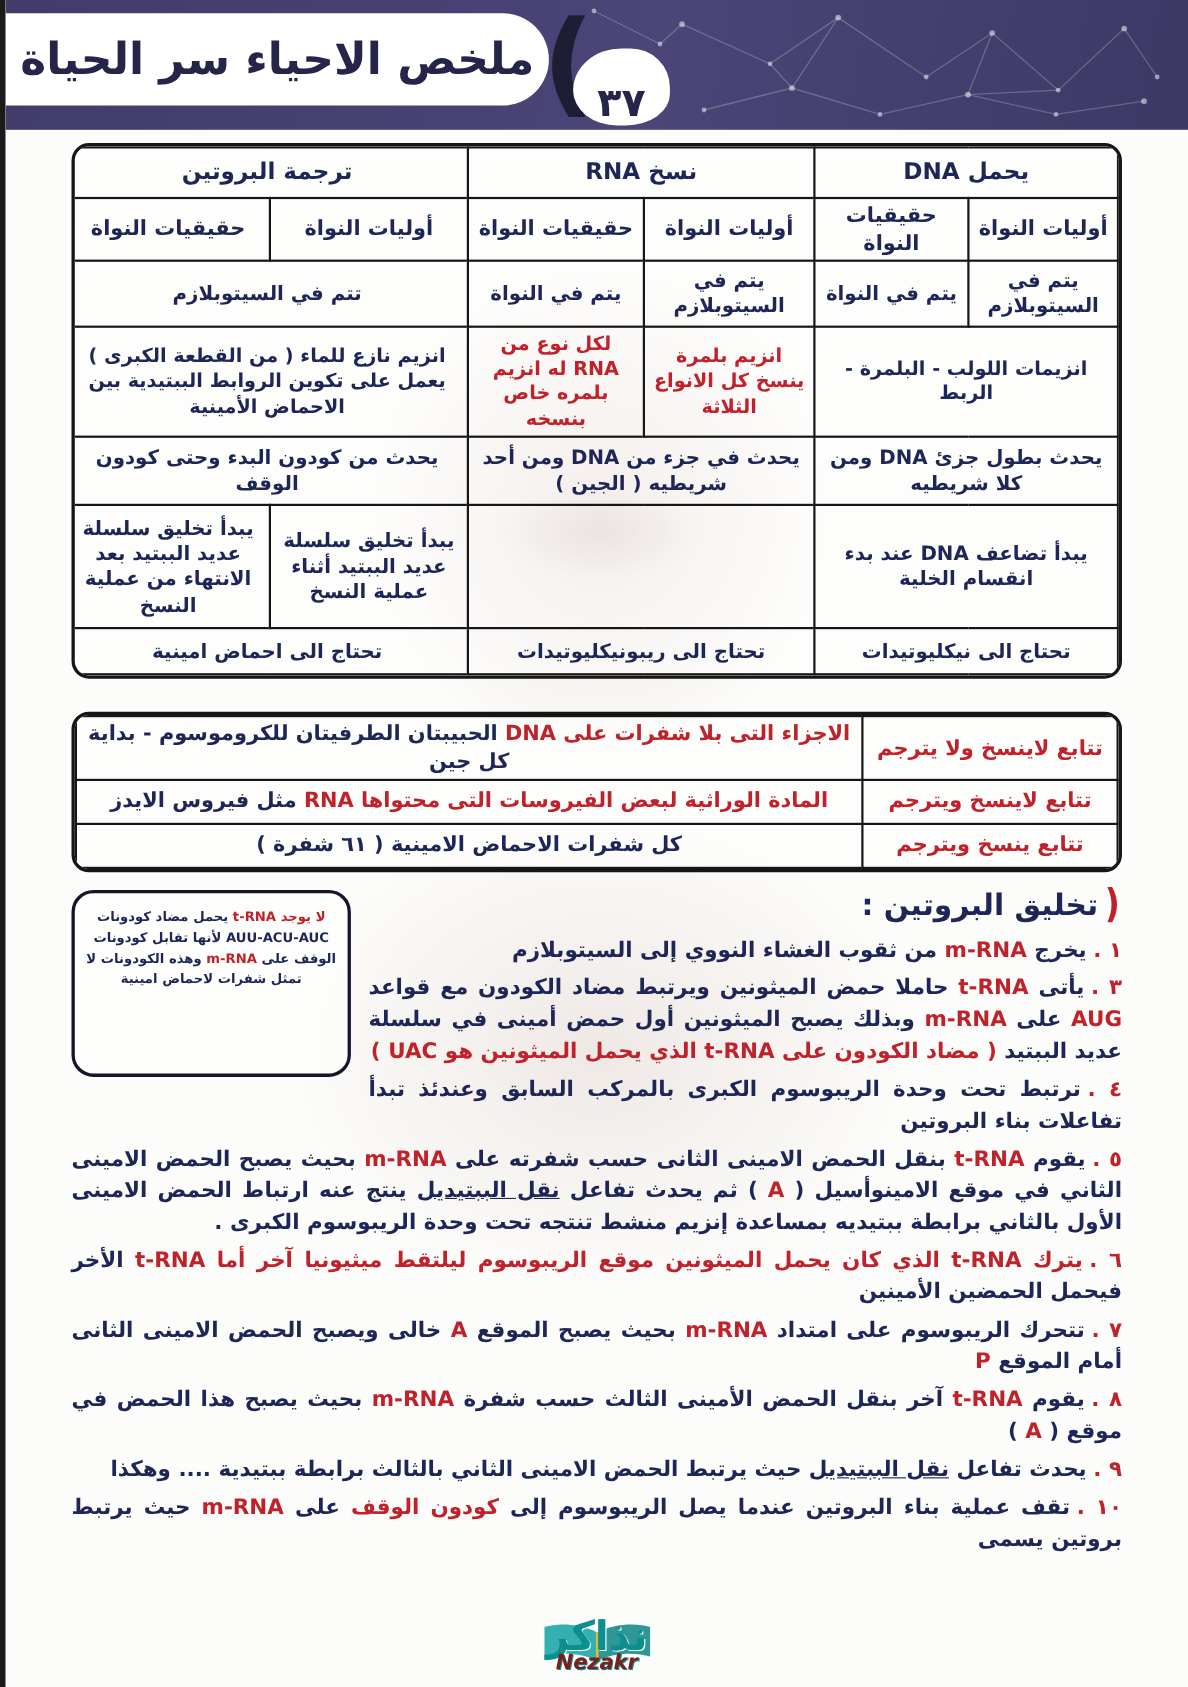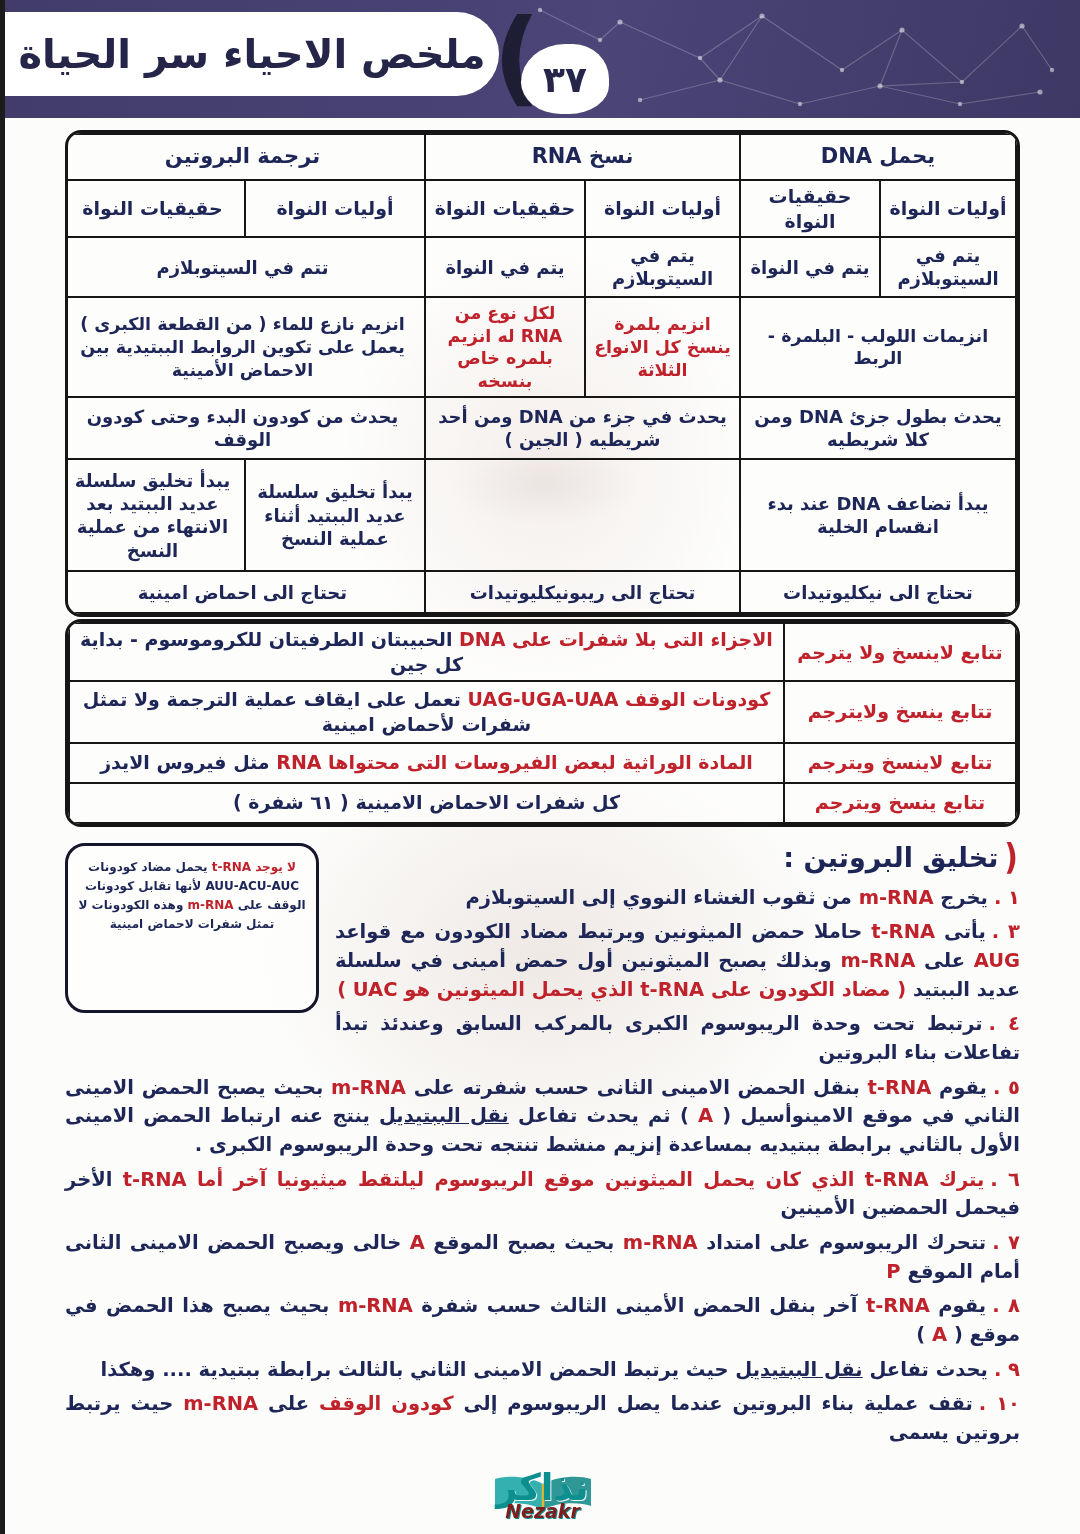--- a/index.html
+++ b/index.html
@@ -9,21 +9,21 @@
         border-left:5px solid #1b1b1b;direction:rtl}
   
   .banner{position:relative;height:118px;background:linear-gradient(100deg,#413c6a 0%,#4b4578 55%,#3d3864 100%);overflow:hidden}
   .banner svg{position:absolute;inset:0}
   .title-box{position:absolute;left:0;top:12px;width:494px;height:84px;background:#ffffff;
              border-radius:0 44px 44px 0;display:flex;align-items:center;justify-content:center;z-index:2}
   .title-box span{font-size:40px;font-weight:bold;color:#25254a;letter-spacing:-1px}
   .banner-paren{position:absolute;left:488px;top:-4px;z-index:1;font-size:104px;font-weight:bold;
                 color:#1d1d34;direction:ltr}
   .page-num{position:absolute;left:516px;top:44px;width:88px;height:70px;background:#ffffff;z-index:2;
-            border-radius:55% 45% 50% 50%/60% 55% 45% 50%;display:flex;align-items:center;justify-content:center;
+            border-radius:55% 45% 50% 50%/60% 55% 45% 50%;display:flex;align-items:flex-end;justify-content:center;
             font-size:36px;font-weight:bold;color:#25254a}
   
   .watermark{position:absolute;top:230px;left:170px;width:740px;height:980px;pointer-events:none;z-index:0;
     background:
       radial-gradient(ellipse 42% 34% at 50% 24%, rgba(198,164,150,.30), rgba(198,164,150,0) 68%),
       radial-gradient(ellipse 18% 6% at 50% 26%, rgba(120,110,110,.20), rgba(120,110,110,0) 70%),
       radial-gradient(ellipse 55% 32% at 50% 74%, rgba(185,155,145,.20), rgba(185,155,145,0) 70%)}
   
   .content{position:relative;z-index:1;padding:12px 60px 0}
   .tbl-wrap{border:3px solid #161616;border-radius:16px;overflow:hidden;background:rgba(255,255,255,.45)}
@@ -34,21 +34,21 @@
   tr.r-sub th{height:44px;font-size:19px}
   td{font-size:18px}
   tr.r-loc td{height:60px}
   tr.r-enz td{height:100px;font-size:17.5px}
   tr.r-prod td{height:60px}
   tr.r-ext td{height:62px}
   tr.r-time td{height:112px}
   tr.r-need td{height:42px}
   .red{color:var(--red)}
   
-  .seq{margin-top:2px}
+  .seq{margin-top:30px}
   .seq td{height:40px;font-size:19px}
   .seq tr.tall td{height:62px}
   .seq td.lbl{color:var(--red);font-size:19px}
   
   .protein{margin-top:12px;position:relative}
   .note-box{float:left;width:254px;min-height:170px;border:3px solid #15152c;border-radius:20px;
             background:rgba(255,255,255,.55);padding:12px 10px;text-align:center;font-weight:bold;
             font-size:12px;line-height:1.6;margin:4px 16px 10px 0}
   .section-title{font-size:27px;font-weight:bold;color:var(--navy);margin:2px 2px 10px 0}
   .title-mark{color:var(--red);font-size:30px;font-weight:bold;display:inline-block;transform:scaleY(1.2);margin-left:6px}
@@ -172,24 +172,20 @@
       <table>
         <colgroup>
             <col style="width:232px">
             <col>
           </colgroup>
         <tbody>
             <tr>
           <td class="lbl">تتابع لاينسخ ولا يترجم</td>
           <td><span class="seg-r">الاجزاء التى بلا شفرات على DNA</span><span class="seg-n"> الحبيبتان الطرفيتان للكروموسوم - بداية كل جين</span></td>
         </tr>
-        <tr class="tall">
-          <td class="lbl">تتابع ينسخ ولايترجم</td>
-          <td><span class="seg-r">كودونات الوقف UAG-UGA-UAA</span><span class="seg-n"> تعمل على ايقاف عملية الترجمة ولا تمثل شفرات لأحماض امينية</span></td>
-        </tr>
         <tr>
           <td class="lbl">تتابع لاينسخ ويترجم</td>
           <td><span class="seg-r">المادة الوراثية لبعض الفيروسات التى محتواها RNA</span><span class="seg-n"> مثل فيروس الايدز</span></td>
         </tr>
         <tr>
           <td class="lbl">تتابع ينسخ ويترجم</td>
           <td><span class="seg-r"></span><span class="seg-n">كل شفرات الاحماض الامينية ( ٦١ شفرة )</span></td>
         </tr>
       </tbody>
         </table>

